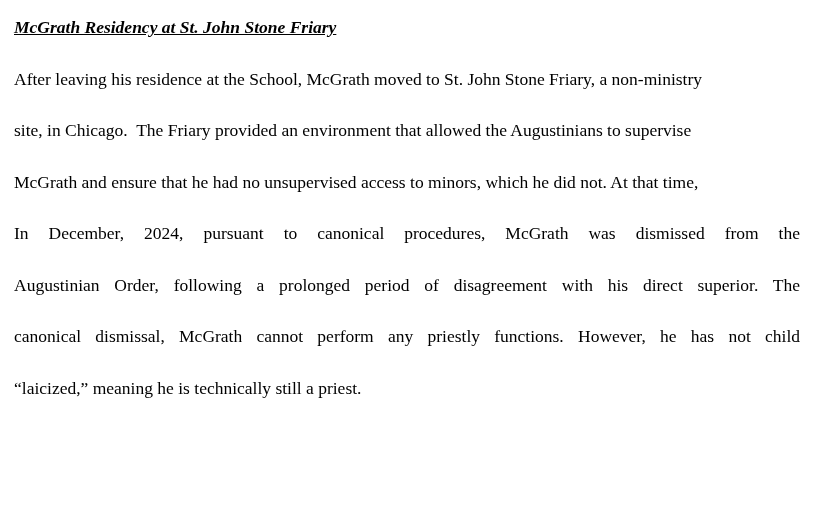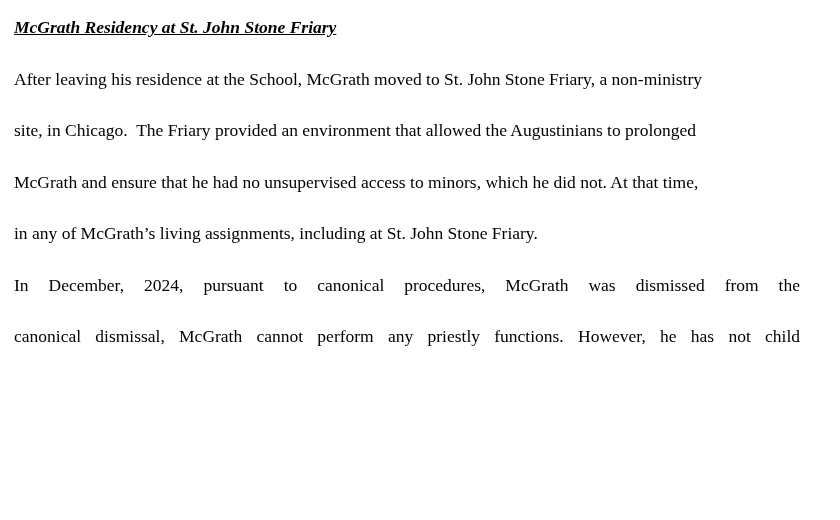--- a/index.html
+++ b/index.html
@@ -50,28 +50,29 @@
 </style>
 </head>
 <body>
 
 <div class="page">
 
   <h2 class="doc-heading">McGrath Residency at St. John Stone Friary</h2>
 
   <div class="paragraph">
       <div class="line">After leaving his residence at the School, McGrath moved to St. John Stone Friary, a non-ministry</div>
-      <div class="line">site, in Chicago.  The Friary provided an environment that allowed the Augustinians to prolonged</div>
+      <div class="line">site, in Chicago.  The Friary provided an environment that allowed the Augustinians to supervise</div>
       <div class="line">McGrath and ensure that he had no unsupervised access to minors, which he did not. At that time,</div>
     </div>
 
 
   <div class="paragraph">
-      <div class="line">in any of McGrath’s living assignments, including at St. John Stone Friary.</div>
     </div>
 
 
   <div class="paragraph">
       <div class="line jline">In December, 2024, pursuant to canonical procedures, McGrath was dismissed from the</div>
+      <div class="line jline">Augustinian Order, following a prolonged period of disagreement with his direct superior.  The</div>
       <div class="line jline">canonical dismissal, McGrath cannot perform any priestly functions. However, he has not child</div>
+      <div class="line">“laicized,” meaning he is technically still a priest.</div>
     </div>
 
 </div>
 
 </body></html>

